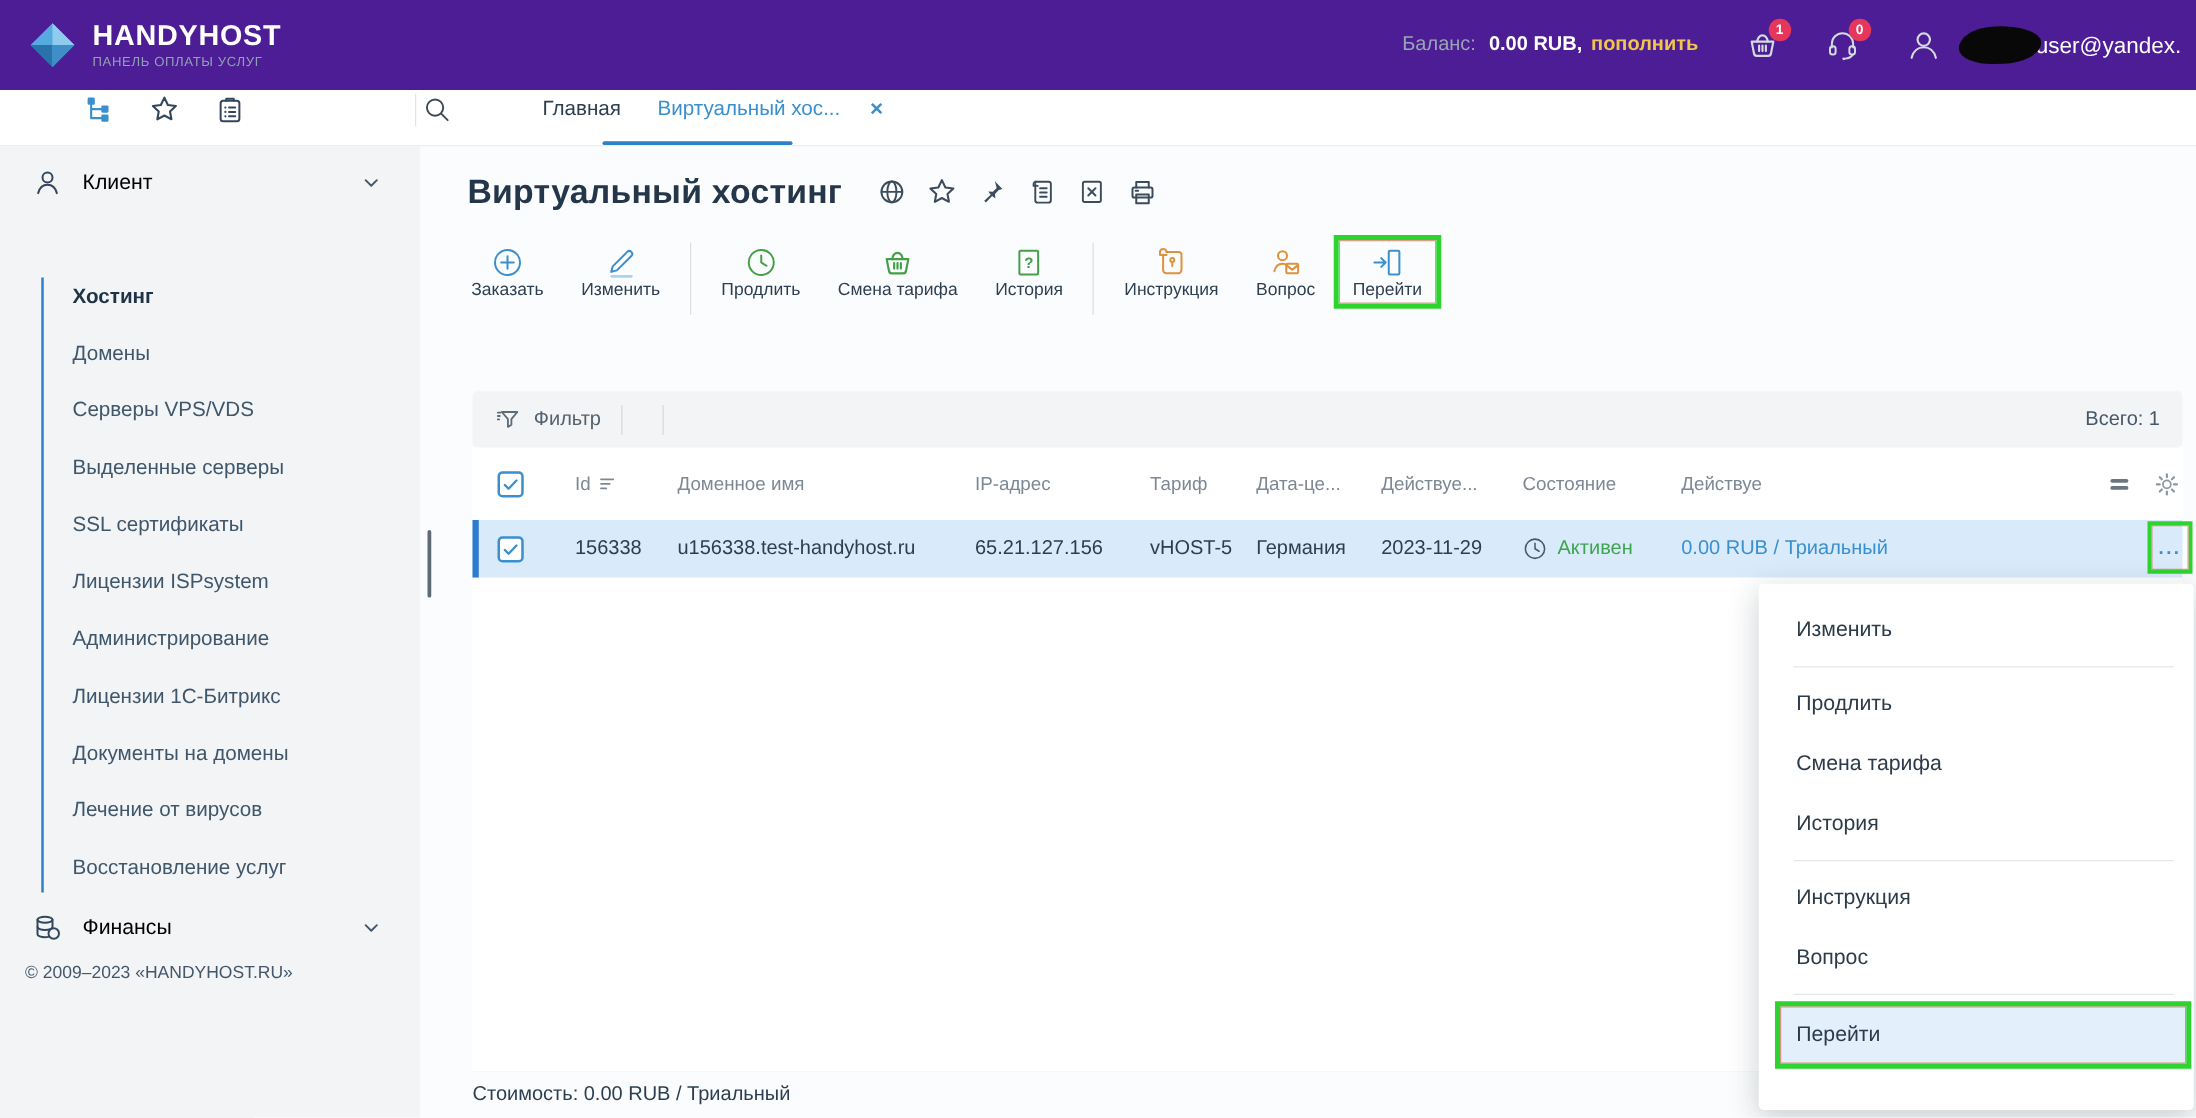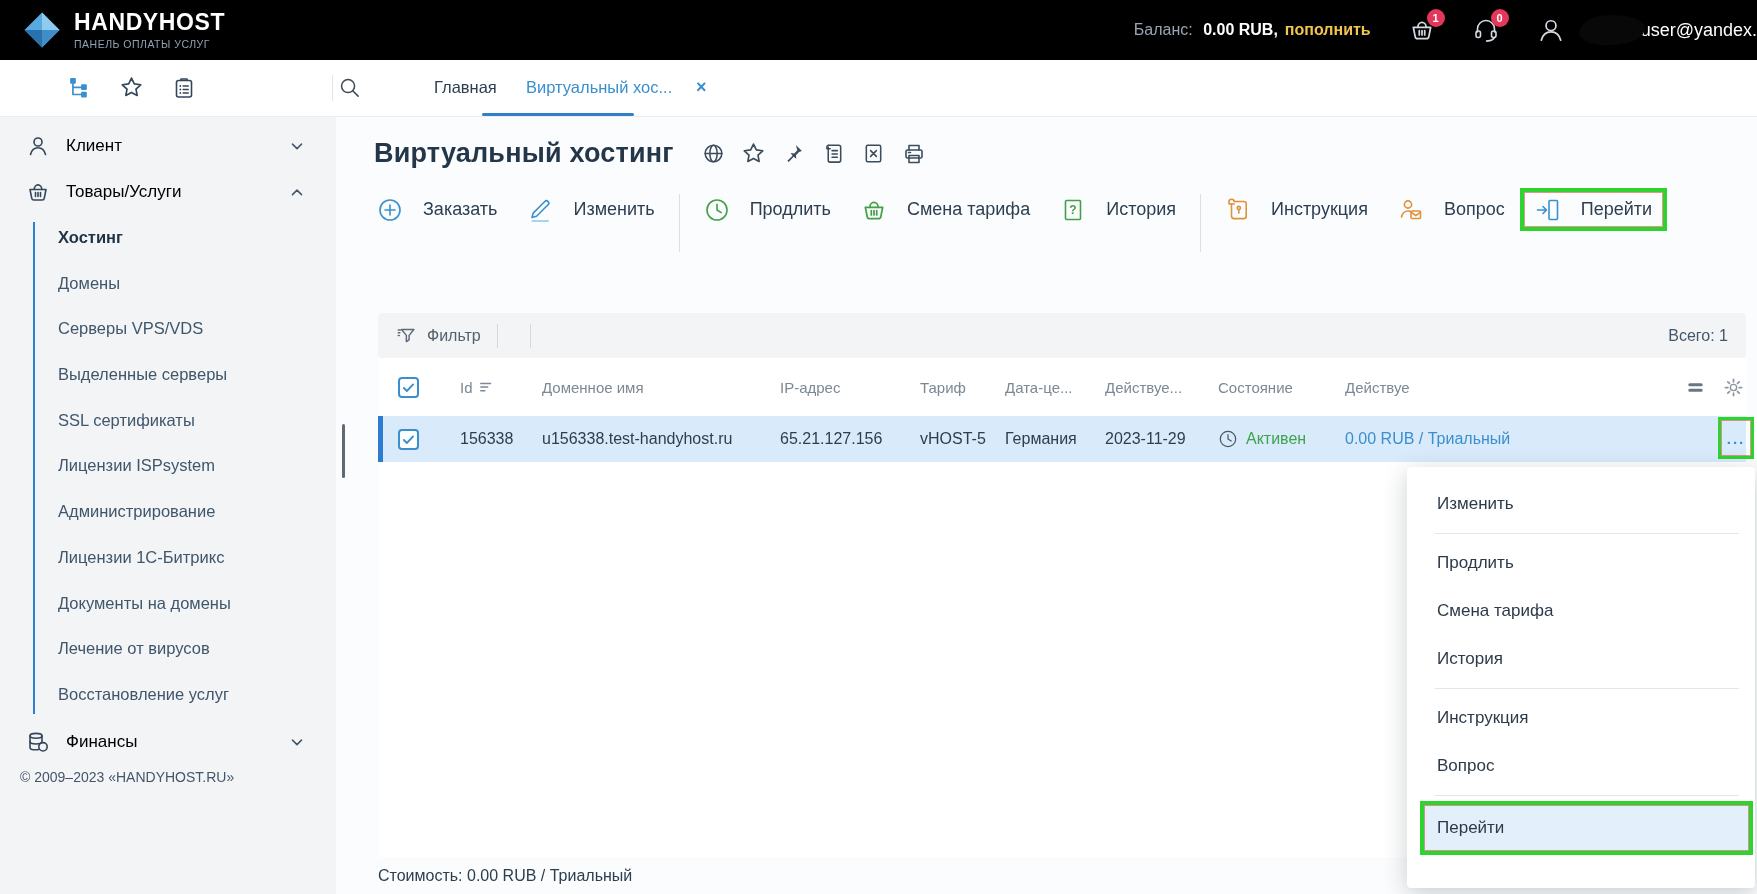--- a/index.html
+++ b/index.html
@@ -4,25 +4,25 @@
 <style>
   html,body{margin:0;padding:0;}
   body{
     width:1757px;height:894px;position:relative;overflow:hidden;
     font-family:"Liberation Sans","DejaVu Sans",sans-serif;
     background:#fbfcfd;color:#2c3e50;
   }
   .ic{display:block;fill:none;stroke:currentColor;stroke-width:1.6;stroke-linecap:round;stroke-linejoin:round;}
 
   
-  .topbar{position:absolute;left:0;top:0;width:100%;height:60px;background:#000000;display:flex;align-items:center;color:#fff;z-index:5;}
+  .topbar{position:absolute;left:0;top:0;width:100%;height:72px;background:#4c1d95;display:flex;align-items:center;color:#fff;z-index:5;}
   .logo{display:flex;align-items:center;gap:12px;padding-left:22px;}
   .logo-title{font-size:23px;font-weight:bold;letter-spacing:.6px;line-height:1;}
   .logo-subtitle{font-size:10.5px;color:#8fa3b6;letter-spacing:.5px;margin-top:4px;}
-  .topbar-right{margin-left:auto;display:flex;align-items:center;height:100%;overflow:hidden;padding-right:0;}
+  .topbar-right{margin-left:auto;display:flex;align-items:center;height:100%;overflow:hidden;padding-right:12px;}
   .balance{font-size:16px;color:#98a5b2;white-space:nowrap;}
   .balance .val{color:#fff;font-weight:bold;margin-left:6px;}
   .topup{color:#f0c64e;font-weight:bold;margin-left:7px;font-size:16px;cursor:pointer;}
   .tb-ic{position:relative;margin-left:38px;color:#d3dae1;flex:none;}
   .badge{position:absolute;top:-8px;right:-10px;background:#e5365b;color:#fff;font-size:11px;font-weight:bold;min-width:18px;height:18px;border-radius:9px;display:flex;align-items:center;justify-content:center;padding:0 4px;box-sizing:border-box;}
   .censor{width:66px;height:30px;background:#080808;border-radius:48% 60% 52% 46% / 62% 50% 58% 48%;margin-left:14px;transform:rotate(-2deg);flex:none;}
   .email{font-size:18px;color:#fff;white-space:nowrap;margin-left:-4px;}
 
   
   .iconrow{position:absolute;left:0;top:60px;width:100%;height:56px;background:#fff;border-bottom:1px solid #ebedf0;z-index:4;}
@@ -47,21 +47,21 @@
   .scroll-thumb{position:absolute;left:342px;top:424px;width:3px;height:54px;background:#5f6a75;border-radius:2px;z-index:6;}
 
   
   .main{position:absolute;left:336px;top:116px;right:0;bottom:0;background:#fbfcfd;}
   .page-head{position:absolute;left:38px;top:22px;display:flex;align-items:center;gap:28px;}
   .page-title{font-size:27px;font-weight:bold;color:#24364a;letter-spacing:.2px;}
   .title-icons{display:flex;align-items:center;gap:17px;color:#3c4c5c;}
   .title-icons .ti{cursor:pointer;}
 
   .toolbar{position:absolute;left:26px;top:72px;display:flex;align-items:flex-start;}
-  .tbtn{display:flex;flex-direction:row;align-items:center;gap:20px;padding:8px 15px;font-size:18px;color:#2c3e50;cursor:pointer;white-space:nowrap;}
+  .tbtn{display:flex;flex-direction:column;align-items:center;gap:0;padding:8px 15px;font-size:14px;color:#2c3e50;cursor:pointer;white-space:nowrap;}
   .tbtn .ticon{height:27px;display:flex;align-items:center;}
   .tdiv{width:1px;height:58px;background:#dcdfe3;margin:6px 9px 0;}
   .blue{color:#3a8fce;} .green{color:#43a047;} .orange{color:#e0913c;}
   .hl-green{border:4px solid #2fd32f;box-shadow:inset 0 0 0 1px rgba(201,74,40,.55);}
   .tbtn.hl-green{padding:4px 11px;}
 
   .panel-bg{position:absolute;left:42px;right:11px;top:242px;height:499px;background:#fff;border-bottom:1px solid #e3e6e9;}
   .filterbar{position:absolute;left:42px;right:11px;top:197px;height:45px;background:#f3f4f6;border-radius:4px;display:flex;align-items:center;padding:0 18px;box-sizing:border-box;}
   .f-label{font-size:16px;color:#53626f;margin-left:9px;cursor:pointer;}
   .f-div{width:1px;height:24px;background:#d5d9dd;margin:0 16px;}
@@ -307,33 +307,20 @@
           <use href="#i-person"></use>
         </svg>
       </span>
     <span class="s-label">Клиент</span>
     <span class="s-chev">
         <svg class="ic" style="width:18px;height:18px">
           <use href="#i-chev-down"></use>
         </svg>
       </span>
   </div>
-  <div class="side-row" style="top:58px">
-    <span class="s-ic">
-        <svg class="ic" style="width:24px;height:24px">
-          <use href="#i-basket"></use>
-        </svg>
-      </span>
-    <span class="s-label">Товары/Услуги</span>
-    <span class="s-chev">
-        <svg class="ic" style="width:18px;height:18px">
-          <use href="#i-chev-up"></use>
-        </svg>
-      </span>
-  </div>
   <div class="side-bar-line"></div>
   <span class="side-sub active" style="top:112px">Хостинг</span>
   <span class="side-sub" style="top:158px">Домены</span>
   <span class="side-sub" style="top:203px">Серверы VPS/VDS</span>
   <span class="side-sub" style="top:249px">Выделенные серверы</span>
   <span class="side-sub" style="top:295px">SSL сертификаты</span>
   <span class="side-sub" style="top:340px">Лицензии ISPsystem</span>
   <span class="side-sub" style="top:386px">Администрирование</span>
   <span class="side-sub" style="top:432px">Лицензии 1С-Битрикс</span>
   <span class="side-sub" style="top:478px">Документы на домены</span>

